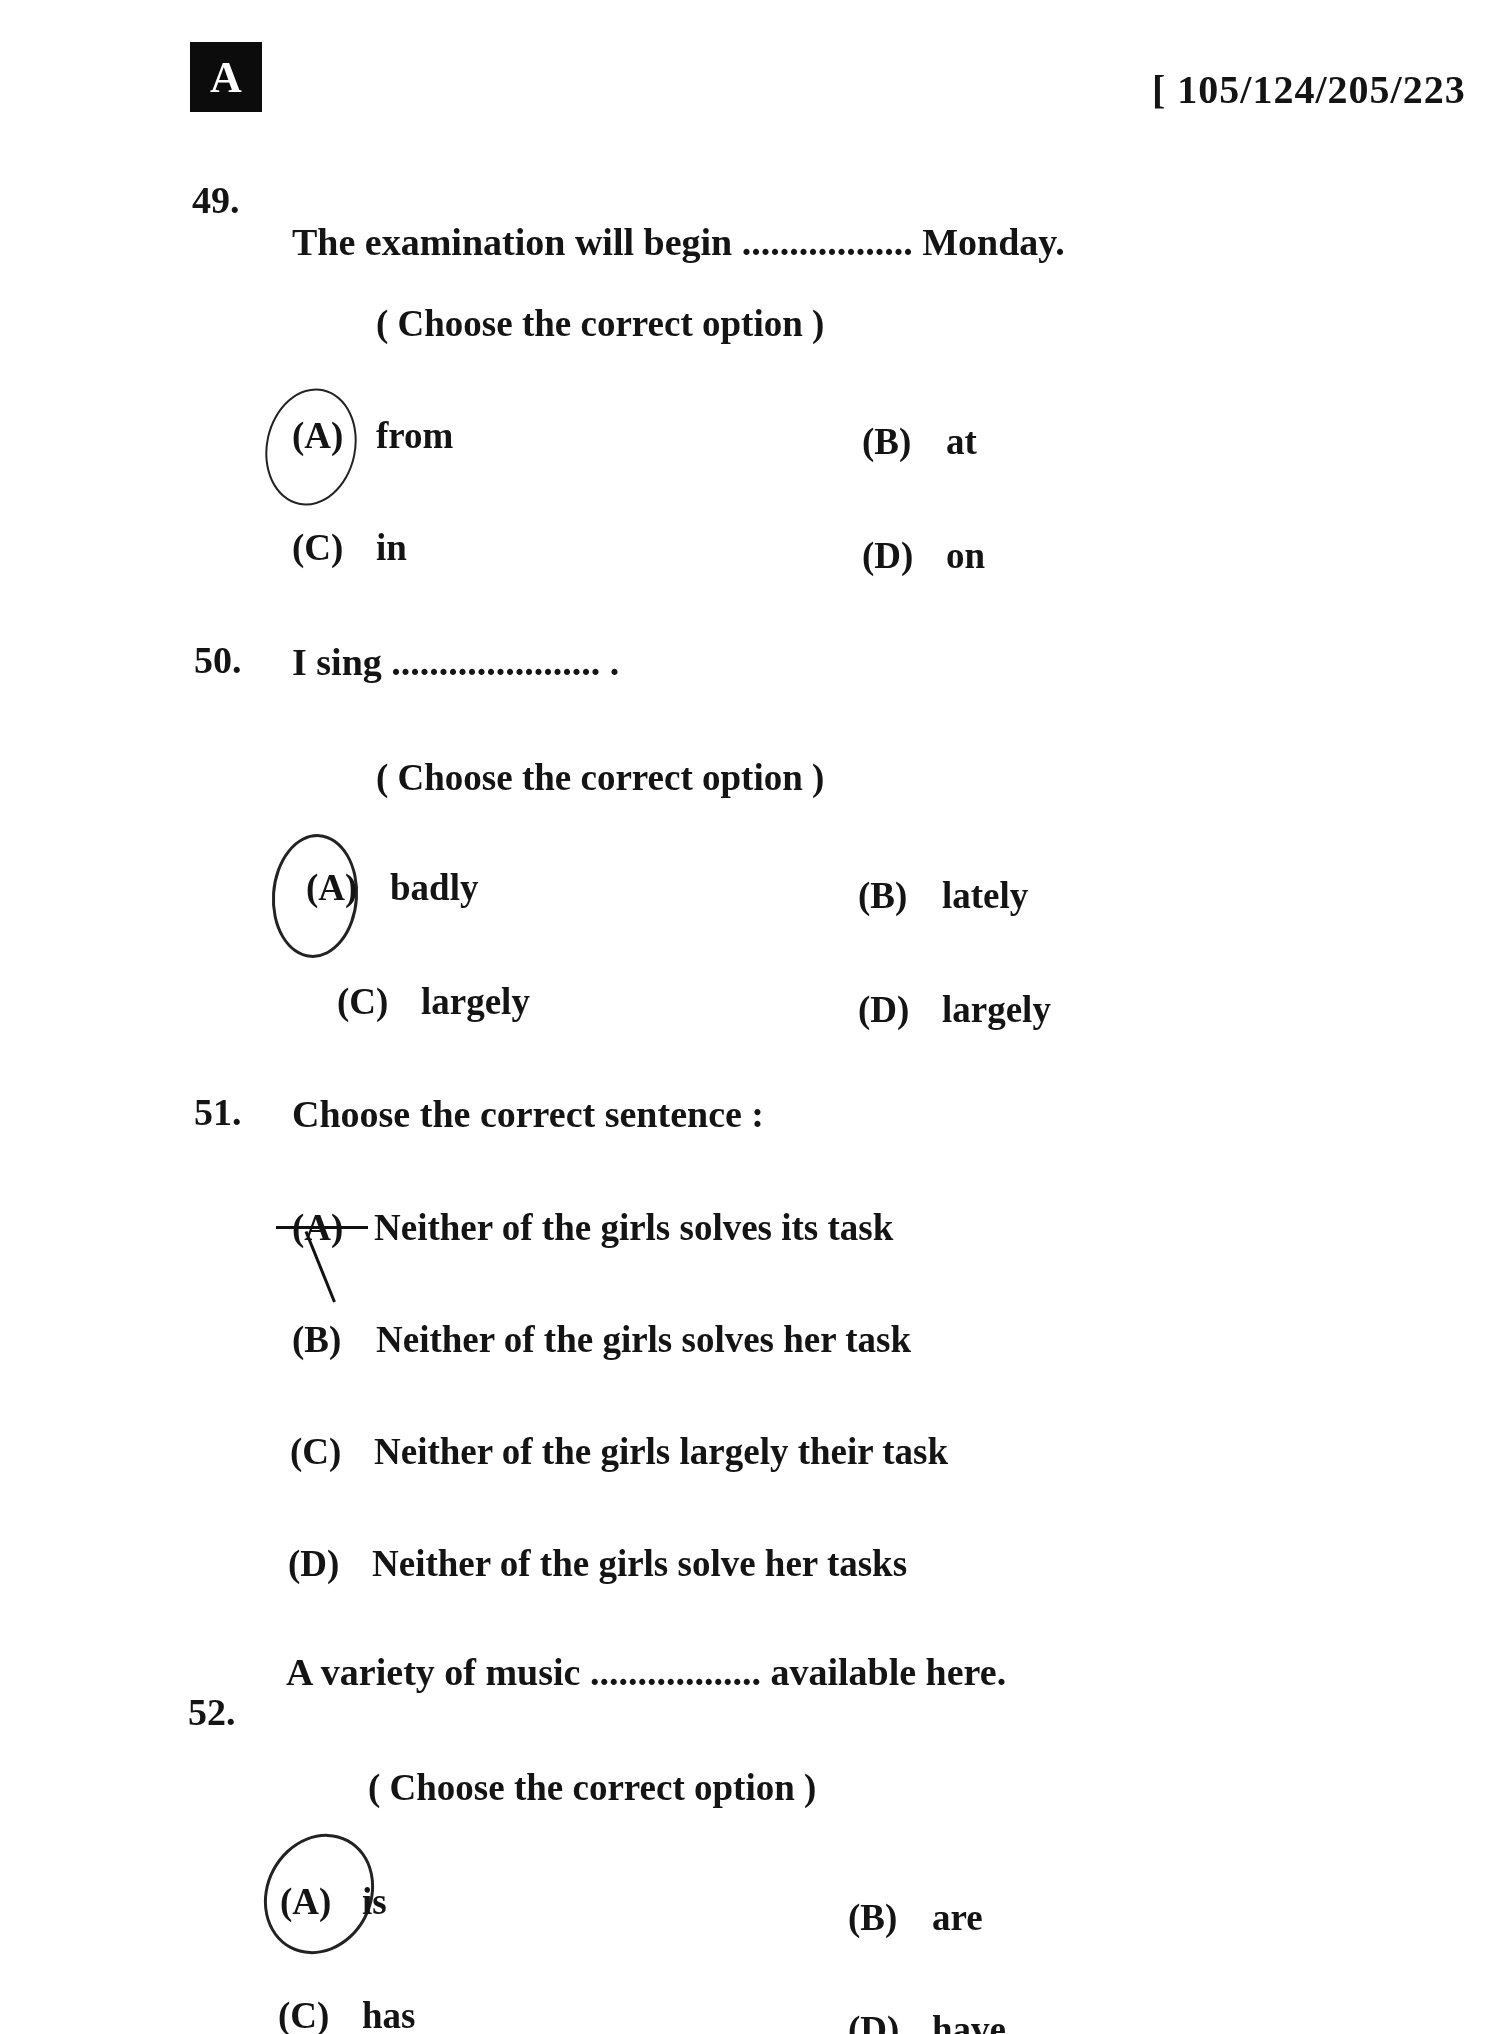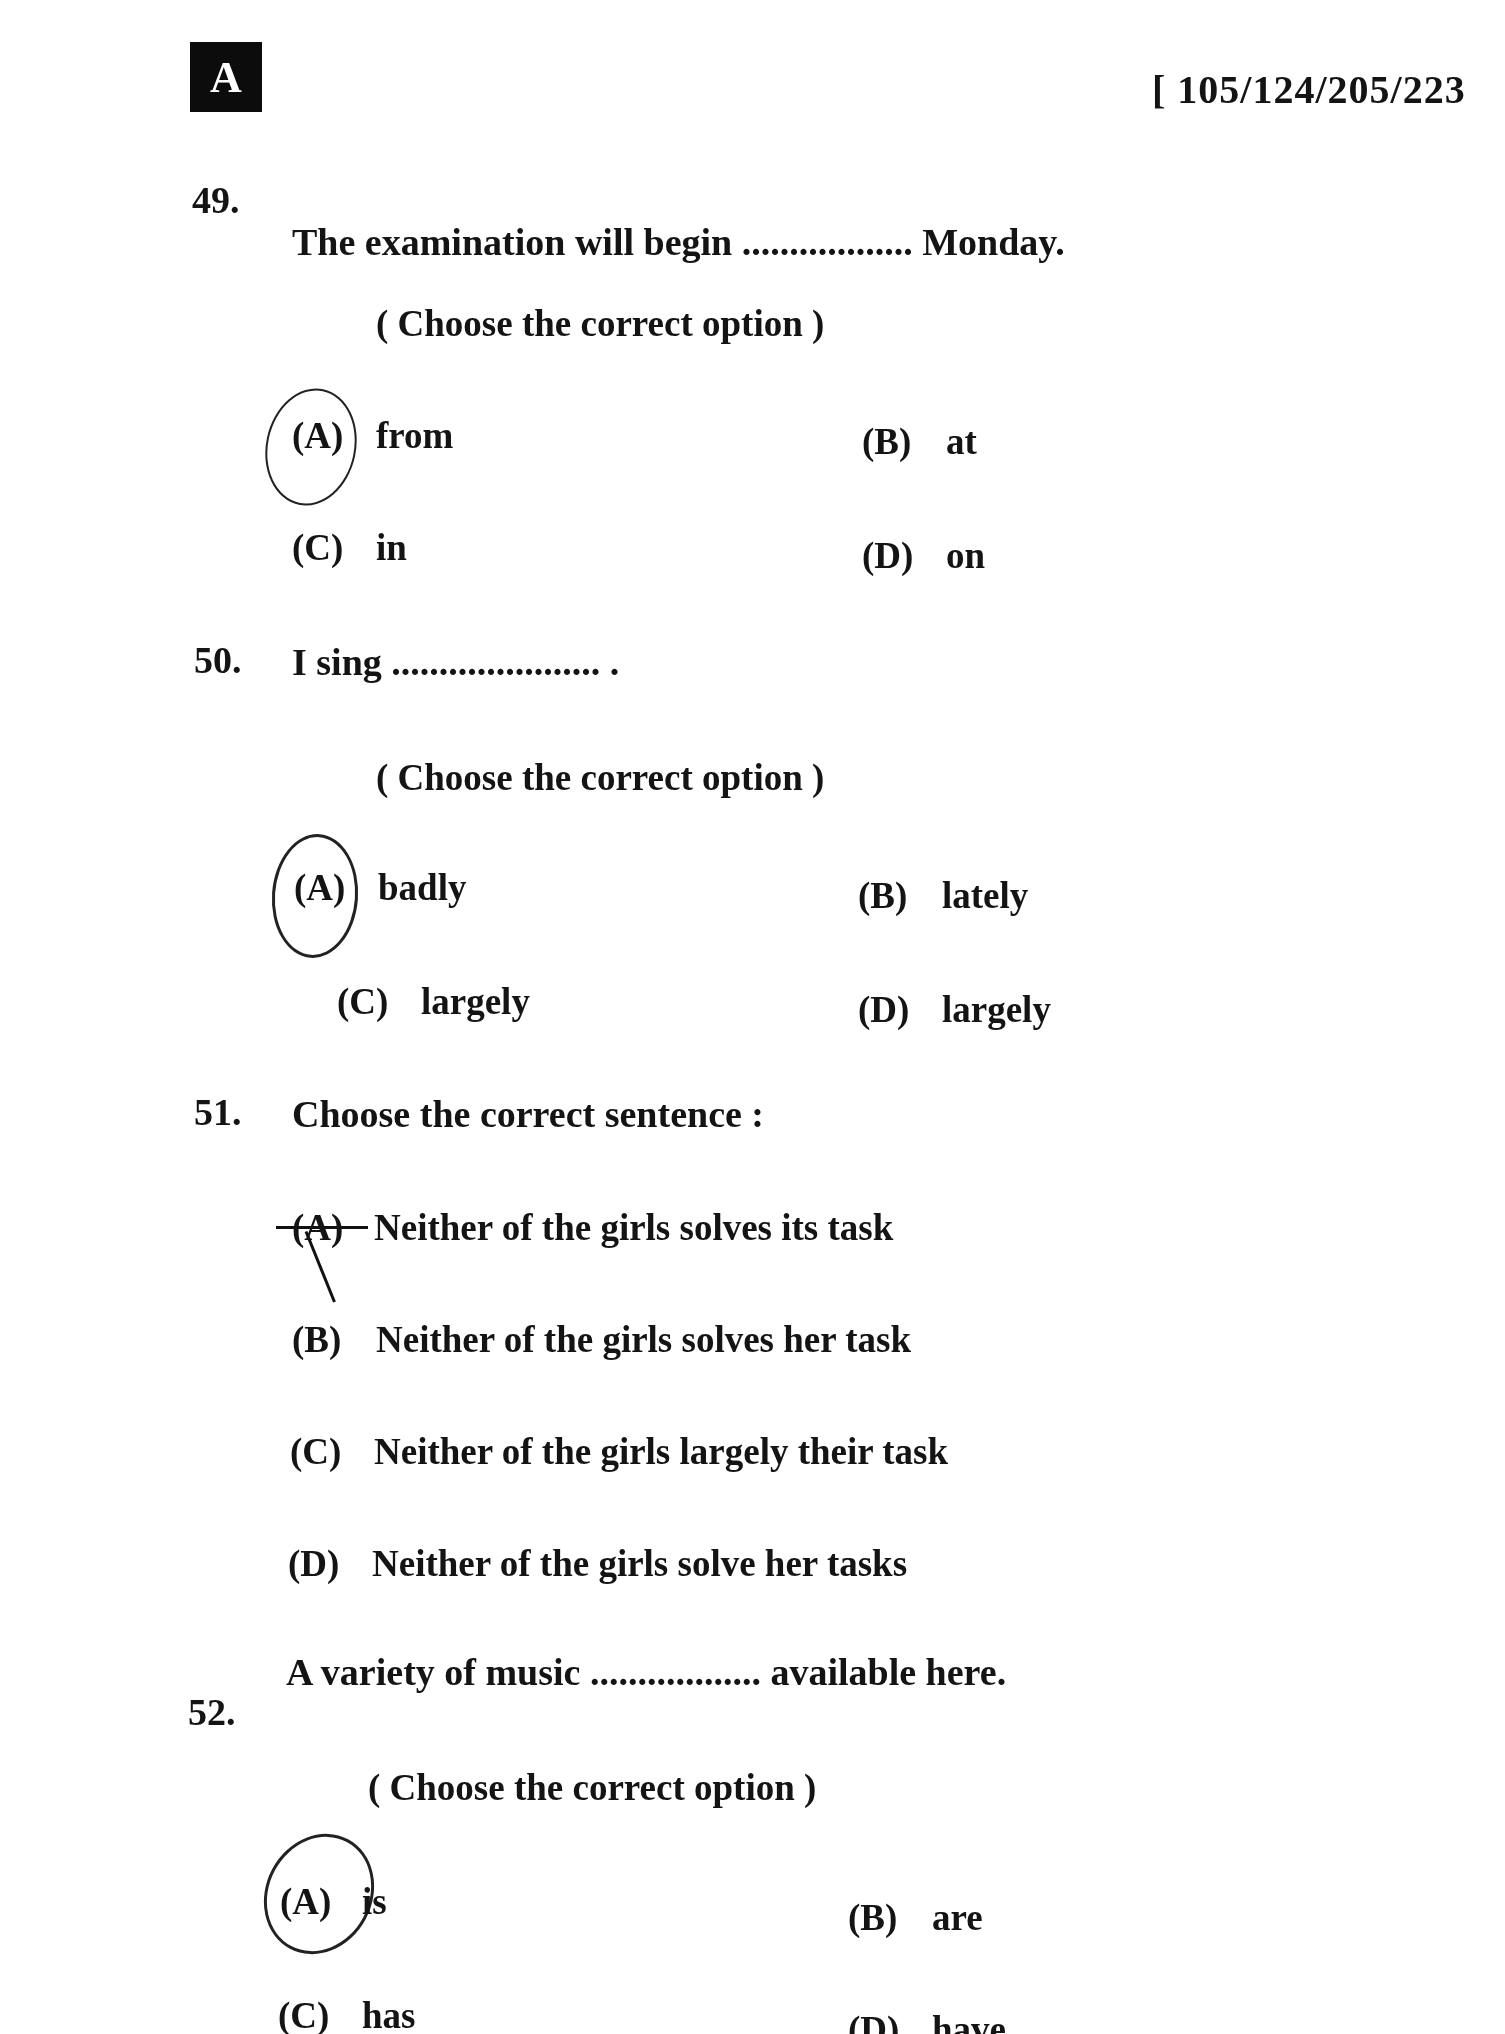--- a/index.html
+++ b/index.html
@@ -45,21 +45,21 @@
   <div class="abs opt" style="left:862px; top:420px;"><span class="lbl">(B)</span><span>at</span></div>
   <div class="abs opt" style="left:292px; top:526px;"><span class="lbl">(C)</span><span>in</span></div>
   <div class="abs opt" style="left:862px; top:534px;"><span class="lbl">(D)</span><span>on</span></div>
 </div>
 
 <div>
   <div class="abs qnum" style="left:194px; top:638px;">50.</div>
   <div class="abs qtext" style="left:292px; top:640px;">I sing ...................... .</div>
   <div class="abs hint" style="left:376px; top:756px;">( Choose the correct option )</div>
   <div class="circle" style="left:272px; top:834px; width:80px; height:118px; transform:rotate(4deg); border-width:3px;"></div>
-  <div class="abs opt" style="left:294px; top:866px;"><span class="lbl">(A)</span><span>badly</span></div>
+  <div class="abs opt" style="left:306px; top:866px;"><span class="lbl">(A)</span><span>badly</span></div>
   <div class="abs opt" style="left:858px; top:874px;"><span class="lbl">(B)</span><span>lately</span></div>
   <div class="abs opt" style="left:292px; top:980px;margin-left:45px;"><span class="lbl">(C)</span><span>largely</span></div>
   <div class="abs opt" style="left:858px; top:988px;"><span class="lbl">(D)</span><span>largely</span></div>
 </div>
 
 <div>
   <div class="abs qnum" style="left:194px; top:1090px;">51.</div>
   <div class="abs qtext" style="left:292px; top:1092px;">Choose the correct sentence :</div>
   <div class="strike" style="left:276px; top:1226px; width:92px;"></div>
   <div class="strike" style="left:306px; top:1230px; width:76px; transform:rotate(68deg); transform-origin:left center;"></div>

